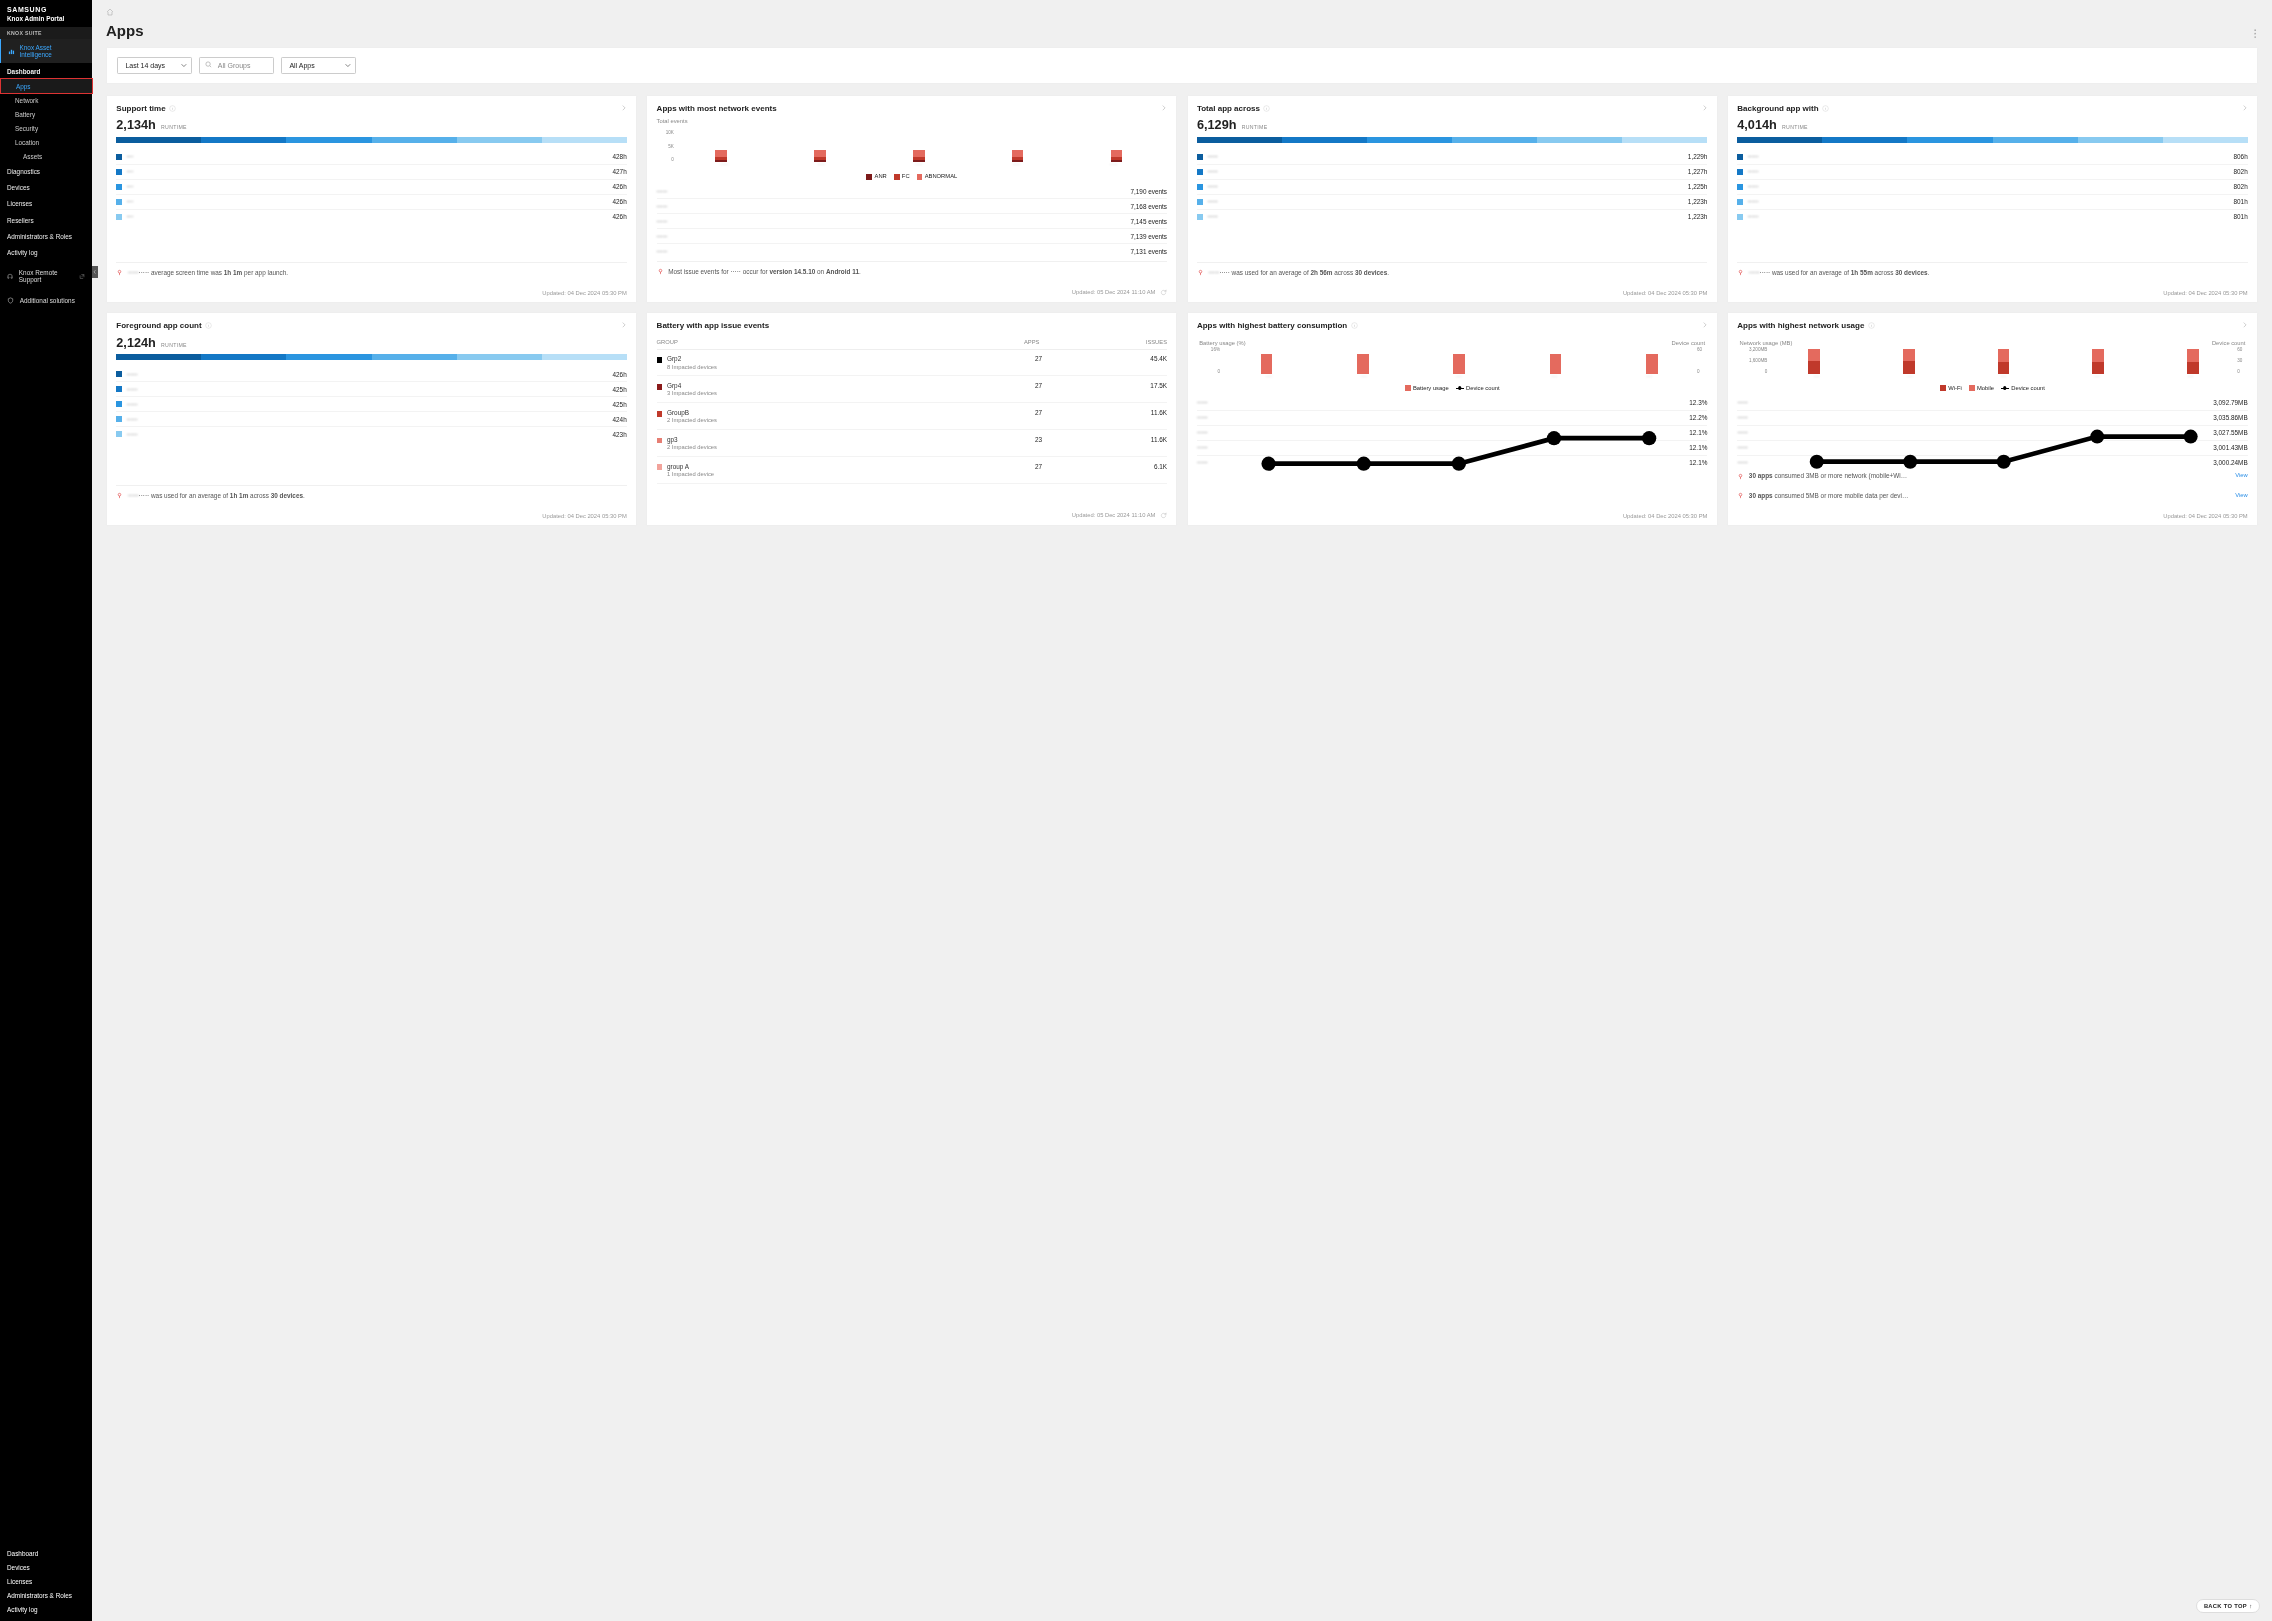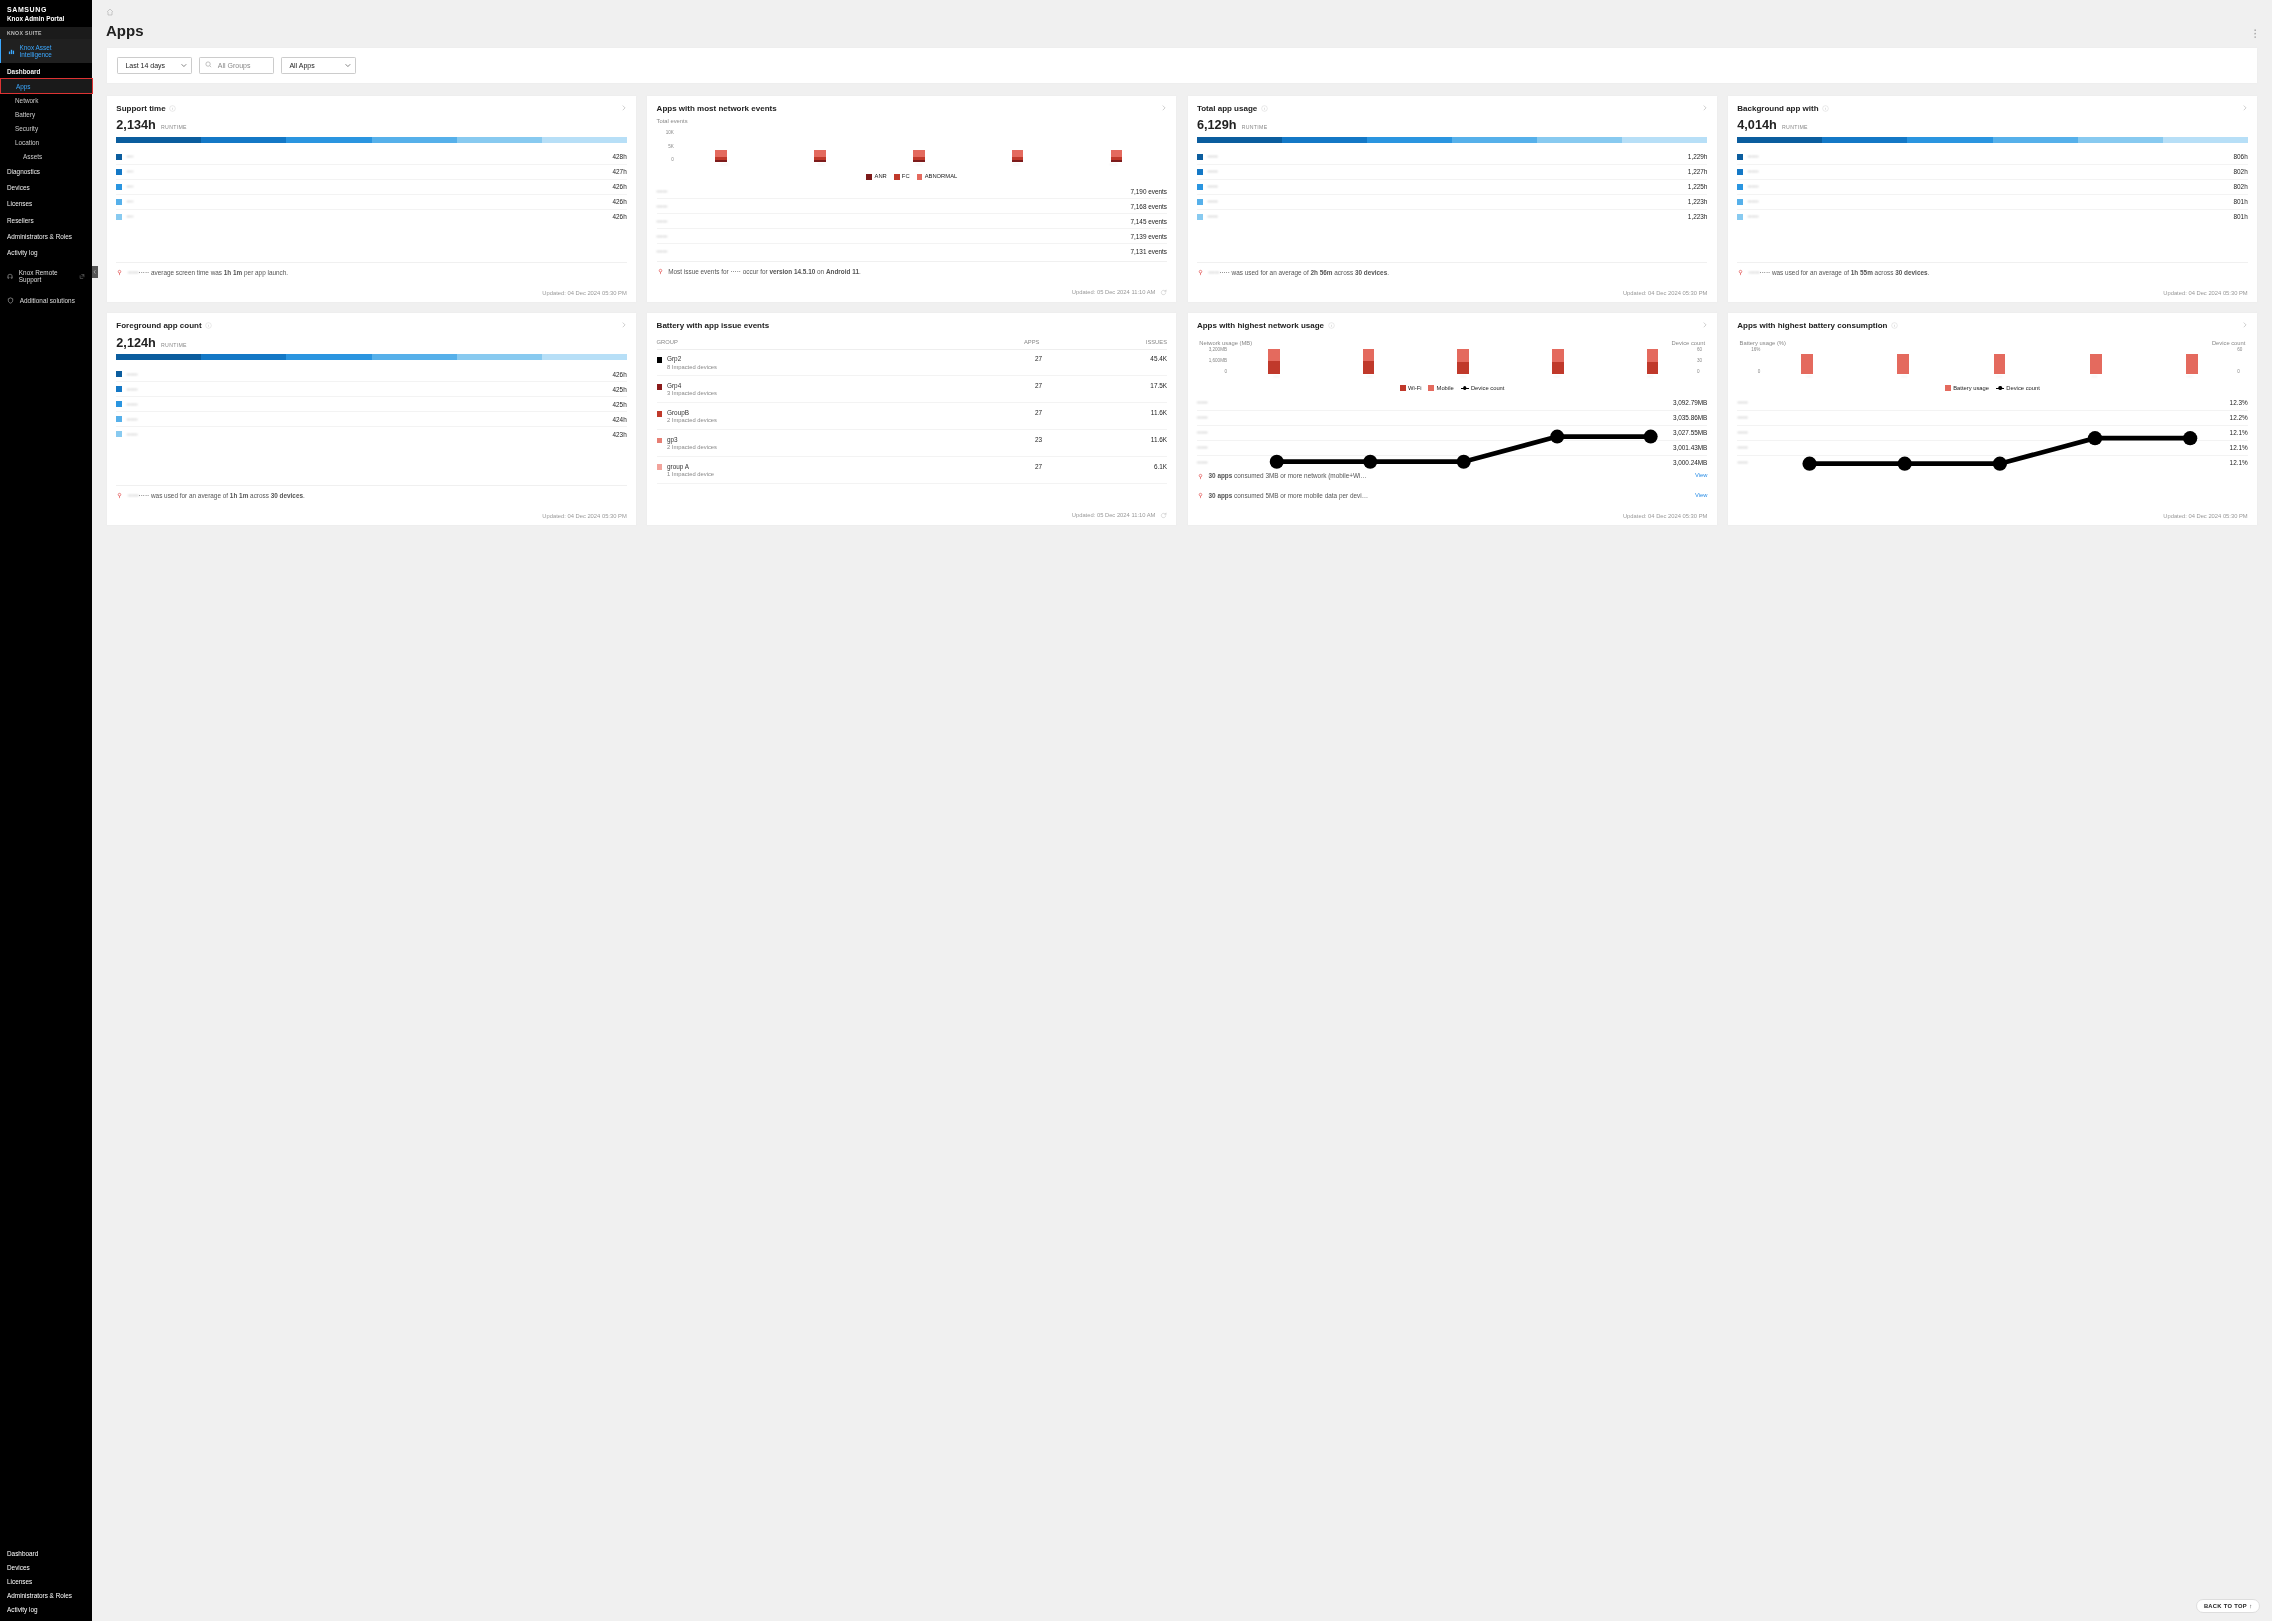--- a/index.html
+++ b/index.html
@@ -358,21 +358,21 @@
       <div class="card-ft">
         <span>Updated: 05 Dec 2024 11:10 AM</span>
         <svg class="refresh-icon" viewBox="0 0 16 16" fill="none" stroke="#888" stroke-width="1.3">
             <path d="M13 8a5 5 0 1 1-1.5-3.5L14 2v4h-4"></path>
           </svg>
       </div>
     </section>
 
     <section class="card">
       <div class="card-hd">
-        <h3>Total app usage</h3>
+        <h3>Total app across</h3>
         <svg class="info-icon" viewBox="0 0 16 16" fill="none" stroke="#888">
             <circle cx="8" cy="8" r="6.5"></circle>
             <path d="M8 7v4M8 5v.5" stroke-width="1.5"></path>
           </svg>
         <span class="chev-right"><svg viewBox="0 0 10 10">
               <path d="M3 1l4 4-4 4" stroke="#666" fill="none" stroke-width="1.4"></path>
             </svg></span>
       </div>
       <div class="card-body">
         <span class="big-num">6,129h</span>
@@ -610,20 +610,100 @@
       <div class="card-ft">
         <span>Updated: 05 Dec 2024 11:10 AM</span>
         <svg class="refresh-icon" viewBox="0 0 16 16" fill="none" stroke="#888" stroke-width="1.3">
             <path d="M13 8a5 5 0 1 1-1.5-3.5L14 2v4h-4"></path>
           </svg>
       </div>
     </section>
 
     <section class="card">
       <div class="card-hd">
+        <h3>Apps with highest battery consumption</h3>
+        <svg class="info-icon" viewBox="0 0 16 16" fill="none" stroke="#888">
+            <circle cx="8" cy="8" r="6.5"></circle>
+            <path d="M8 7v4M8 5v.5" stroke-width="1.5"></path>
+          </svg>
+        <span class="chev-right"><svg viewBox="0 0 10 10">
+              <path d="M3 1l4 4-4 4" stroke="#666" fill="none" stroke-width="1.4"></path>
+            </svg></span>
+      </div>
+      <div class="card-body">
+        <div class="axis-hdr">
+            <span>Battery usage (%)</span>
+            <span>Device count</span>
+          </div>
+        <div class="mini-chart2">
+          <div class="yaxis-l">
+              <span>16%</span>
+              <span>0</span>
+            </div>
+          <div class="yaxis-r">
+              <span>60</span>
+              <span>0</span>
+            </div>
+          <div class="bars" id="battery-bars">
+              <div class="bar" style="display: flex; flex-direction: column-reverse; height: 20.5px;"></div>
+              <div class="bar" style="display: flex; flex-direction: column-reverse; height: 20.3px;"></div>
+              <div class="bar" style="display: flex; flex-direction: column-reverse; height: 20px;"></div>
+              <div class="bar" style="display: flex; flex-direction: column-reverse; height: 20px;"></div>
+              <div class="bar" style="display: flex; flex-direction: column-reverse; height: 20px;"></div>
+            </div>
+          <svg class="line" id="battery-line" viewBox="0 0 100 46" preserveAspectRatio="none">
+              <path d="M10 24.53333333333333 L30 24.53333333333333 L50 24.53333333333333 L70 19.166666666666664 L90 19.166666666666664 " stroke="#000" stroke-width="1" fill="none"></path>
+              <circle cx="10" cy="24.53333333333333" r="1.5" fill="#000"></circle>
+              <circle cx="30" cy="24.53333333333333" r="1.5" fill="#000"></circle>
+              <circle cx="50" cy="24.53333333333333" r="1.5" fill="#000"></circle>
+              <circle cx="70" cy="19.166666666666664" r="1.5" fill="#000"></circle>
+              <circle cx="90" cy="19.166666666666664" r="1.5" fill="#000"></circle>
+            </svg>
+          <div class="xaxis" id="battery-x">
+              <span>····</span>
+              <span>····</span>
+              <span>····</span>
+              <span>····</span>
+              <span>····</span>
+            </div>
+        </div>
+        <div class="legend-row">
+          <span><span class="lg-sw" style="background:#e46a5e;"></span><span>Battery usage</span></span>
+          <span><span class="lg-line"></span><span>Device count</span></span>
+        </div>
+        <div>
+            <div class="row-item">
+              <span class="row-label">·····</span>
+              <span class="row-val">12.3%</span>
+            </div>
+            <div class="row-item">
+              <span class="row-label">·····</span>
+              <span class="row-val">12.2%</span>
+            </div>
+            <div class="row-item">
+              <span class="row-label">·····</span>
+              <span class="row-val">12.1%</span>
+            </div>
+            <div class="row-item">
+              <span class="row-label">·····</span>
+              <span class="row-val">12.1%</span>
+            </div>
+            <div class="row-item">
+              <span class="row-label">·····</span>
+              <span class="row-val">12.1%</span>
+            </div>
+          </div>
+      </div>
+      <div class="card-ft">
+          <span>Updated: 04 Dec 2024 05:30 PM</span>
+        </div>
+    </section>
+
+    <section class="card">
+      <div class="card-hd">
         <h3>Apps with highest network usage</h3>
         <svg class="info-icon" viewBox="0 0 16 16" fill="none" stroke="#888">
             <circle cx="8" cy="8" r="6.5"></circle>
             <path d="M8 7v4M8 5v.5" stroke-width="1.5"></path>
           </svg>
         <span class="chev-right"><svg viewBox="0 0 10 10">
               <path d="M3 1l4 4-4 4" stroke="#666" fill="none" stroke-width="1.4"></path>
             </svg></span>
       </div>
       <div class="card-body">
@@ -722,100 +802,20 @@
             <path d="M8 9v5"></path>
           </svg>
         <div style="flex:1;"><b>30 apps</b><span> consumed 5MB or more mobile data per devi…</span></div>
         <span class="view-link">View</span>
       </div>
       <div class="card-ft">
           <span>Updated: 04 Dec 2024 05:30 PM</span>
         </div>
     </section>
 
-    <section class="card">
-      <div class="card-hd">
-        <h3>Apps with highest battery consumption</h3>
-        <svg class="info-icon" viewBox="0 0 16 16" fill="none" stroke="#888">
-            <circle cx="8" cy="8" r="6.5"></circle>
-            <path d="M8 7v4M8 5v.5" stroke-width="1.5"></path>
-          </svg>
-        <span class="chev-right"><svg viewBox="0 0 10 10">
-              <path d="M3 1l4 4-4 4" stroke="#666" fill="none" stroke-width="1.4"></path>
-            </svg></span>
-      </div>
-      <div class="card-body">
-        <div class="axis-hdr">
-            <span>Battery usage (%)</span>
-            <span>Device count</span>
-          </div>
-        <div class="mini-chart2">
-          <div class="yaxis-l">
-              <span>16%</span>
-              <span>0</span>
-            </div>
-          <div class="yaxis-r">
-              <span>60</span>
-              <span>0</span>
-            </div>
-          <div class="bars" id="battery-bars">
-              <div class="bar" style="display: flex; flex-direction: column-reverse; height: 20.5px;"></div>
-              <div class="bar" style="display: flex; flex-direction: column-reverse; height: 20.3px;"></div>
-              <div class="bar" style="display: flex; flex-direction: column-reverse; height: 20px;"></div>
-              <div class="bar" style="display: flex; flex-direction: column-reverse; height: 20px;"></div>
-              <div class="bar" style="display: flex; flex-direction: column-reverse; height: 20px;"></div>
-            </div>
-          <svg class="line" id="battery-line" viewBox="0 0 100 46" preserveAspectRatio="none">
-              <path d="M10 24.53333333333333 L30 24.53333333333333 L50 24.53333333333333 L70 19.166666666666664 L90 19.166666666666664 " stroke="#000" stroke-width="1" fill="none"></path>
-              <circle cx="10" cy="24.53333333333333" r="1.5" fill="#000"></circle>
-              <circle cx="30" cy="24.53333333333333" r="1.5" fill="#000"></circle>
-              <circle cx="50" cy="24.53333333333333" r="1.5" fill="#000"></circle>
-              <circle cx="70" cy="19.166666666666664" r="1.5" fill="#000"></circle>
-              <circle cx="90" cy="19.166666666666664" r="1.5" fill="#000"></circle>
-            </svg>
-          <div class="xaxis" id="battery-x">
-              <span>····</span>
-              <span>····</span>
-              <span>····</span>
-              <span>····</span>
-              <span>····</span>
-            </div>
-        </div>
-        <div class="legend-row">
-          <span><span class="lg-sw" style="background:#e46a5e;"></span><span>Battery usage</span></span>
-          <span><span class="lg-line"></span><span>Device count</span></span>
-        </div>
-        <div>
-            <div class="row-item">
-              <span class="row-label">·····</span>
-              <span class="row-val">12.3%</span>
-            </div>
-            <div class="row-item">
-              <span class="row-label">·····</span>
-              <span class="row-val">12.2%</span>
-            </div>
-            <div class="row-item">
-              <span class="row-label">·····</span>
-              <span class="row-val">12.1%</span>
-            </div>
-            <div class="row-item">
-              <span class="row-label">·····</span>
-              <span class="row-val">12.1%</span>
-            </div>
-            <div class="row-item">
-              <span class="row-label">·····</span>
-              <span class="row-val">12.1%</span>
-            </div>
-          </div>
-      </div>
-      <div class="card-ft">
-          <span>Updated: 04 Dec 2024 05:30 PM</span>
-        </div>
-    </section>
-
   </div>
 
   <div class="back-to-top">
     <span>BACK TO TOP</span>
     <span>↑</span>
   </div>
 </main>
 
 
 </body></html>

